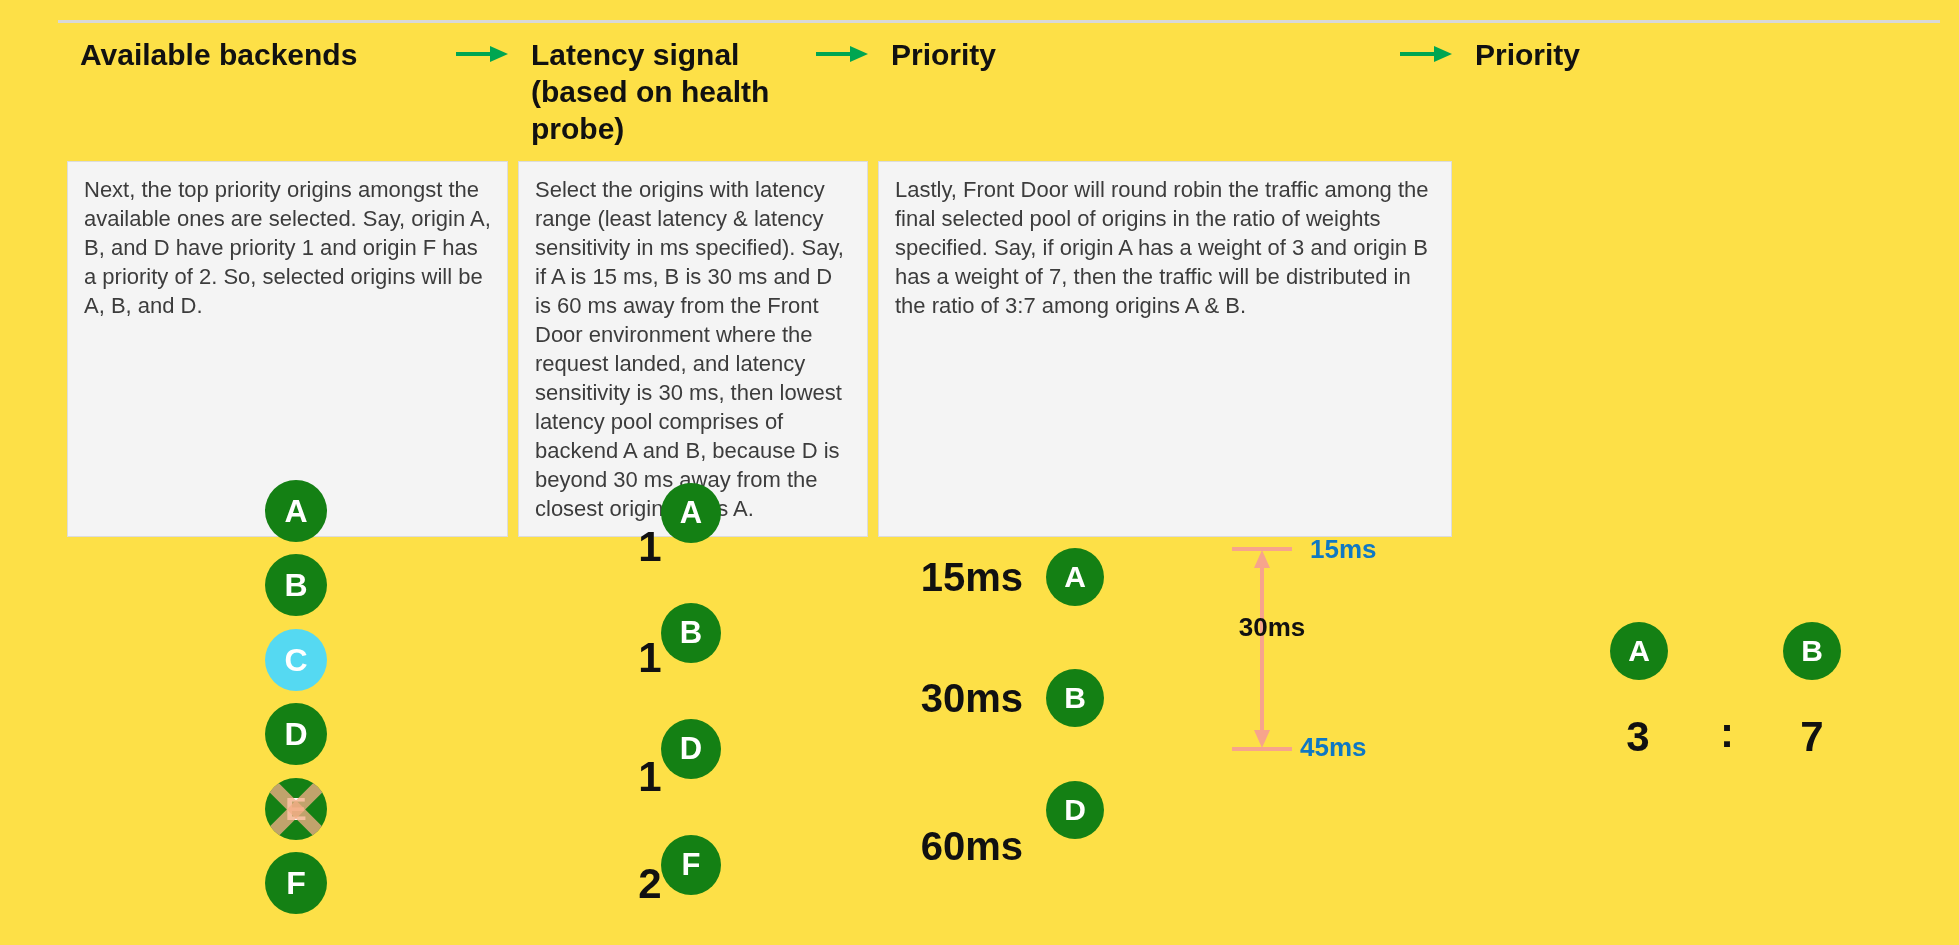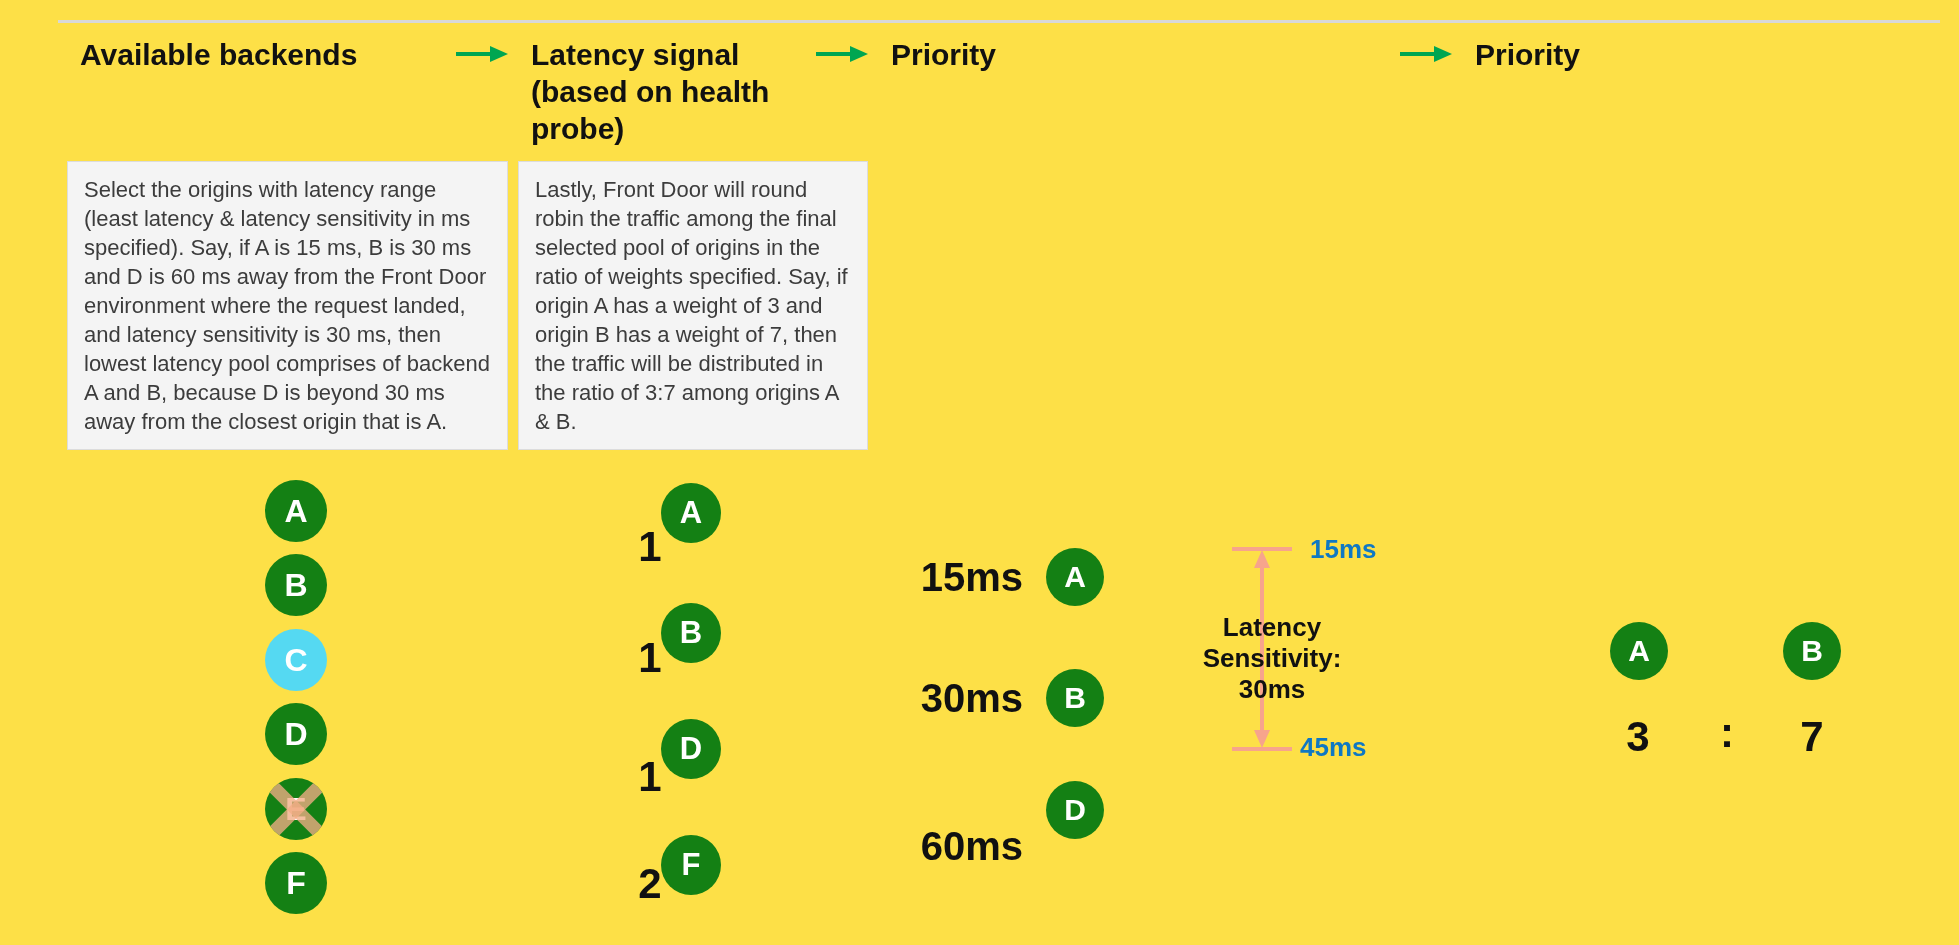--- a/index.html
+++ b/index.html
@@ -82,20 +82,21 @@
       <span class="title">Priority</span>
       <svg class="arrow" width="52" height="18" viewBox="0 0 52 18">
         <line x1="0" y1="9" x2="36" y2="9"></line>
           <polygon points="34,1 52,9 34,17"></polygon>
       </svg>
     </div>
     <div class="hcell c4">
       <span class="title">Priority</span>
     </div>
 
+    <div class="dcell">Next, the top priority origins amongst the available ones are selected. Say, origin A, B, and D have priority 1 and origin F has a priority of 2. So, selected origins will be A, B, and D.</div>
     <div class="dcell">Select the origins with latency range (least latency &amp; latency sensitivity in ms specified). Say, if A is 15 ms, B is 30 ms and D is 60 ms away from the Front Door environment where the request landed, and latency sensitivity is 30 ms, then lowest latency pool comprises of backend A and B, because D is beyond 30 ms away from the closest origin that is A.</div>
     <div class="dcell">Lastly, Front Door will round robin the traffic among the final selected pool of origins in the ratio of weights specified. Say, if origin A has a weight of 3 and origin B has a weight of 7, then the traffic will be distributed in the ratio of 3:7 among origins A &amp; B.</div>
   </div>
 
   <div class="diagram">
 
     <div class="circ d62" style="left:265px;top:480px;">
       <span class="ltr">A</span>
     </div>
     <div class="circ d62" style="left:265px;top:554px;">
@@ -151,21 +152,20 @@
     <svg class="sens-svg" width="70" height="212" viewBox="0 0 70 212">
       <line x1="4" y1="6" x2="64" y2="6"></line>
       <line x1="34" y1="14" x2="34" y2="198"></line>
       <line x1="4" y1="206" x2="64" y2="206"></line>
       <polygon points="34,7 26,25 42,25"></polygon>
       <polygon points="34,205 26,187 42,187"></polygon>
     </svg>
     <div class="sens-label" style="left:1310px;top:534px;">15ms</div>
     <div class="sens-label" style="left:1300px;top:732px;">45ms</div>
     <div class="sens-title">
-      <div>Latency Sensitivity:</div>
       <div>30ms</div>
     </div>
 
     <div class="circ d58" style="left:1610px;top:622px;">
       <span class="ltr">A</span>
     </div>
     <div class="circ d58" style="left:1783px;top:622px;">
       <span class="ltr">B</span>
     </div>
     <div class="wnum" style="left:1616px;top:715px;">3</div>

